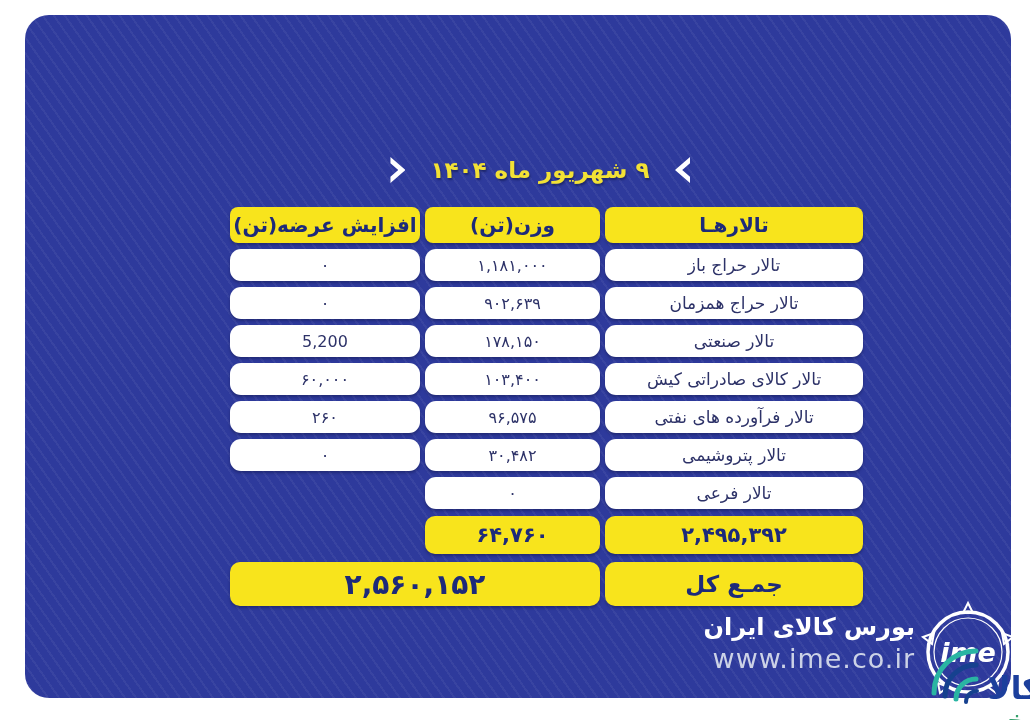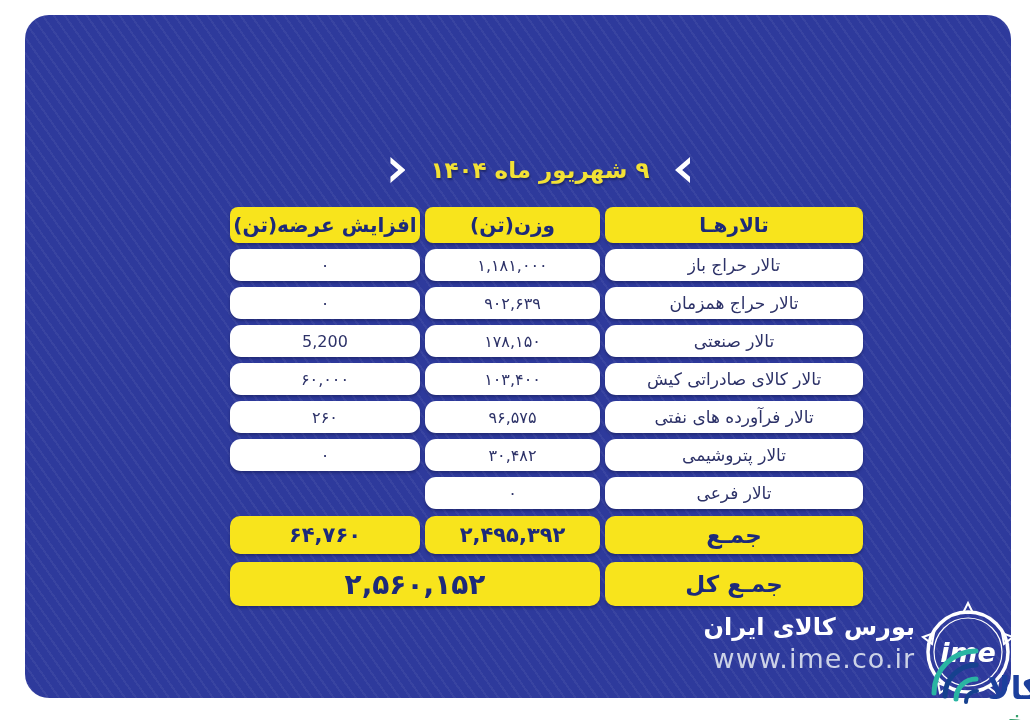--- a/index.html
+++ b/index.html
@@ -107,21 +107,20 @@
         <div class="cell wcell hall">تالار پتروشیمی</div>
         <div class="cell wcell num">۳۰,۴۸۲</div>
         <div class="cell wcell num">۰</div>
       </div>
       <div class="trow data">
         <div class="cell wcell hall">تالار فرعی</div>
         <div class="cell wcell num">۰</div>
       </div>
 
       <div class="trow sumrow">
-        <div class="cell sum lbl">جمـع</div>
         <div class="cell sum num">۲,۴۹۵,۳۹۲</div>
         <div class="cell sum num">۶۴,۷۶۰</div>
       </div>
 
       <div class="trow grandrow">
         <div class="cell grand lbl">جمـع کل</div>
         <div class="cell grand num">۲,۵۶۰,۱۵۲</div>
       </div>
     </div>
 

